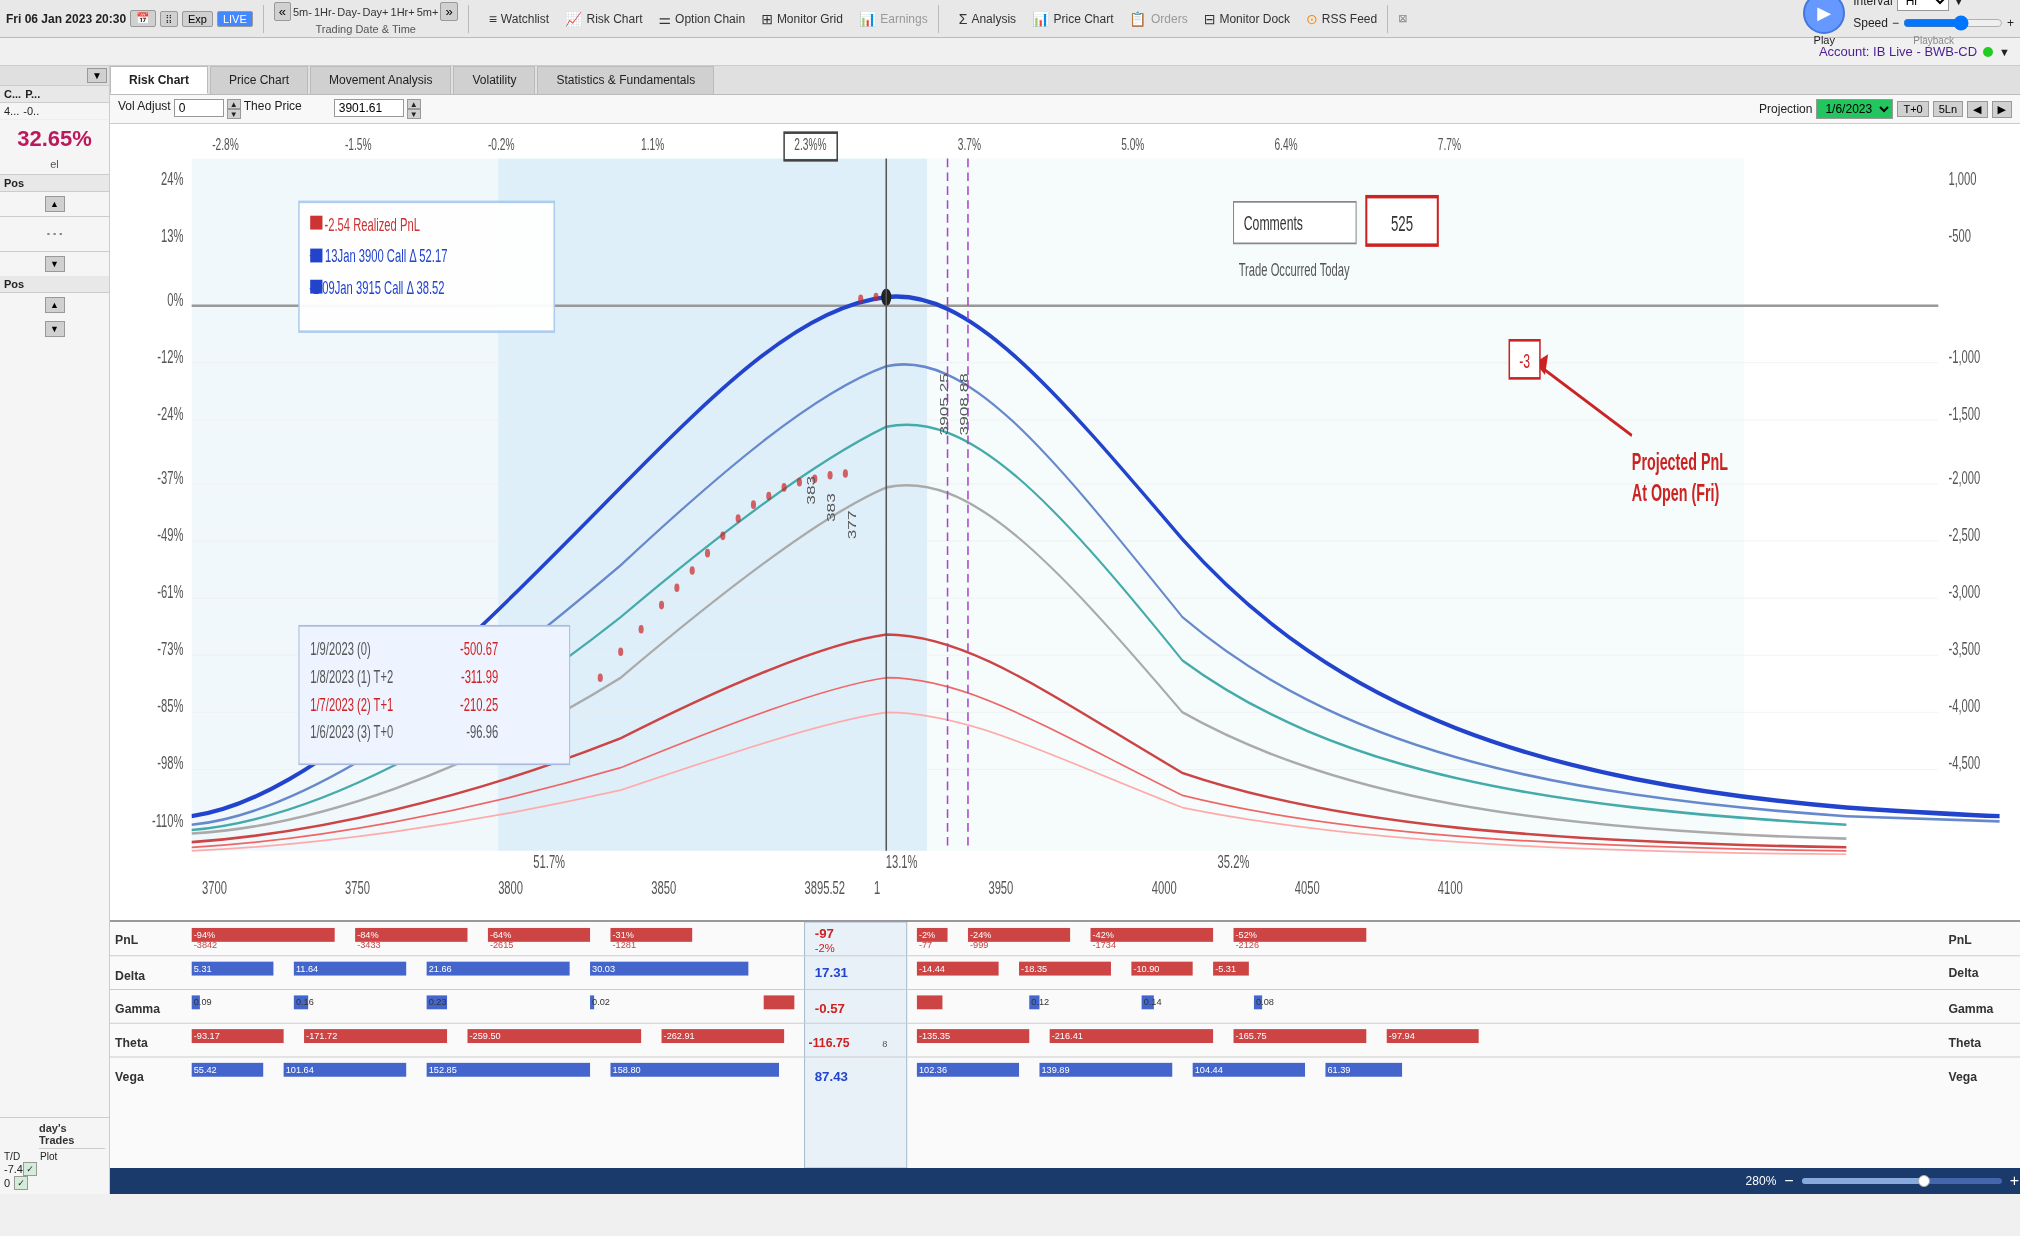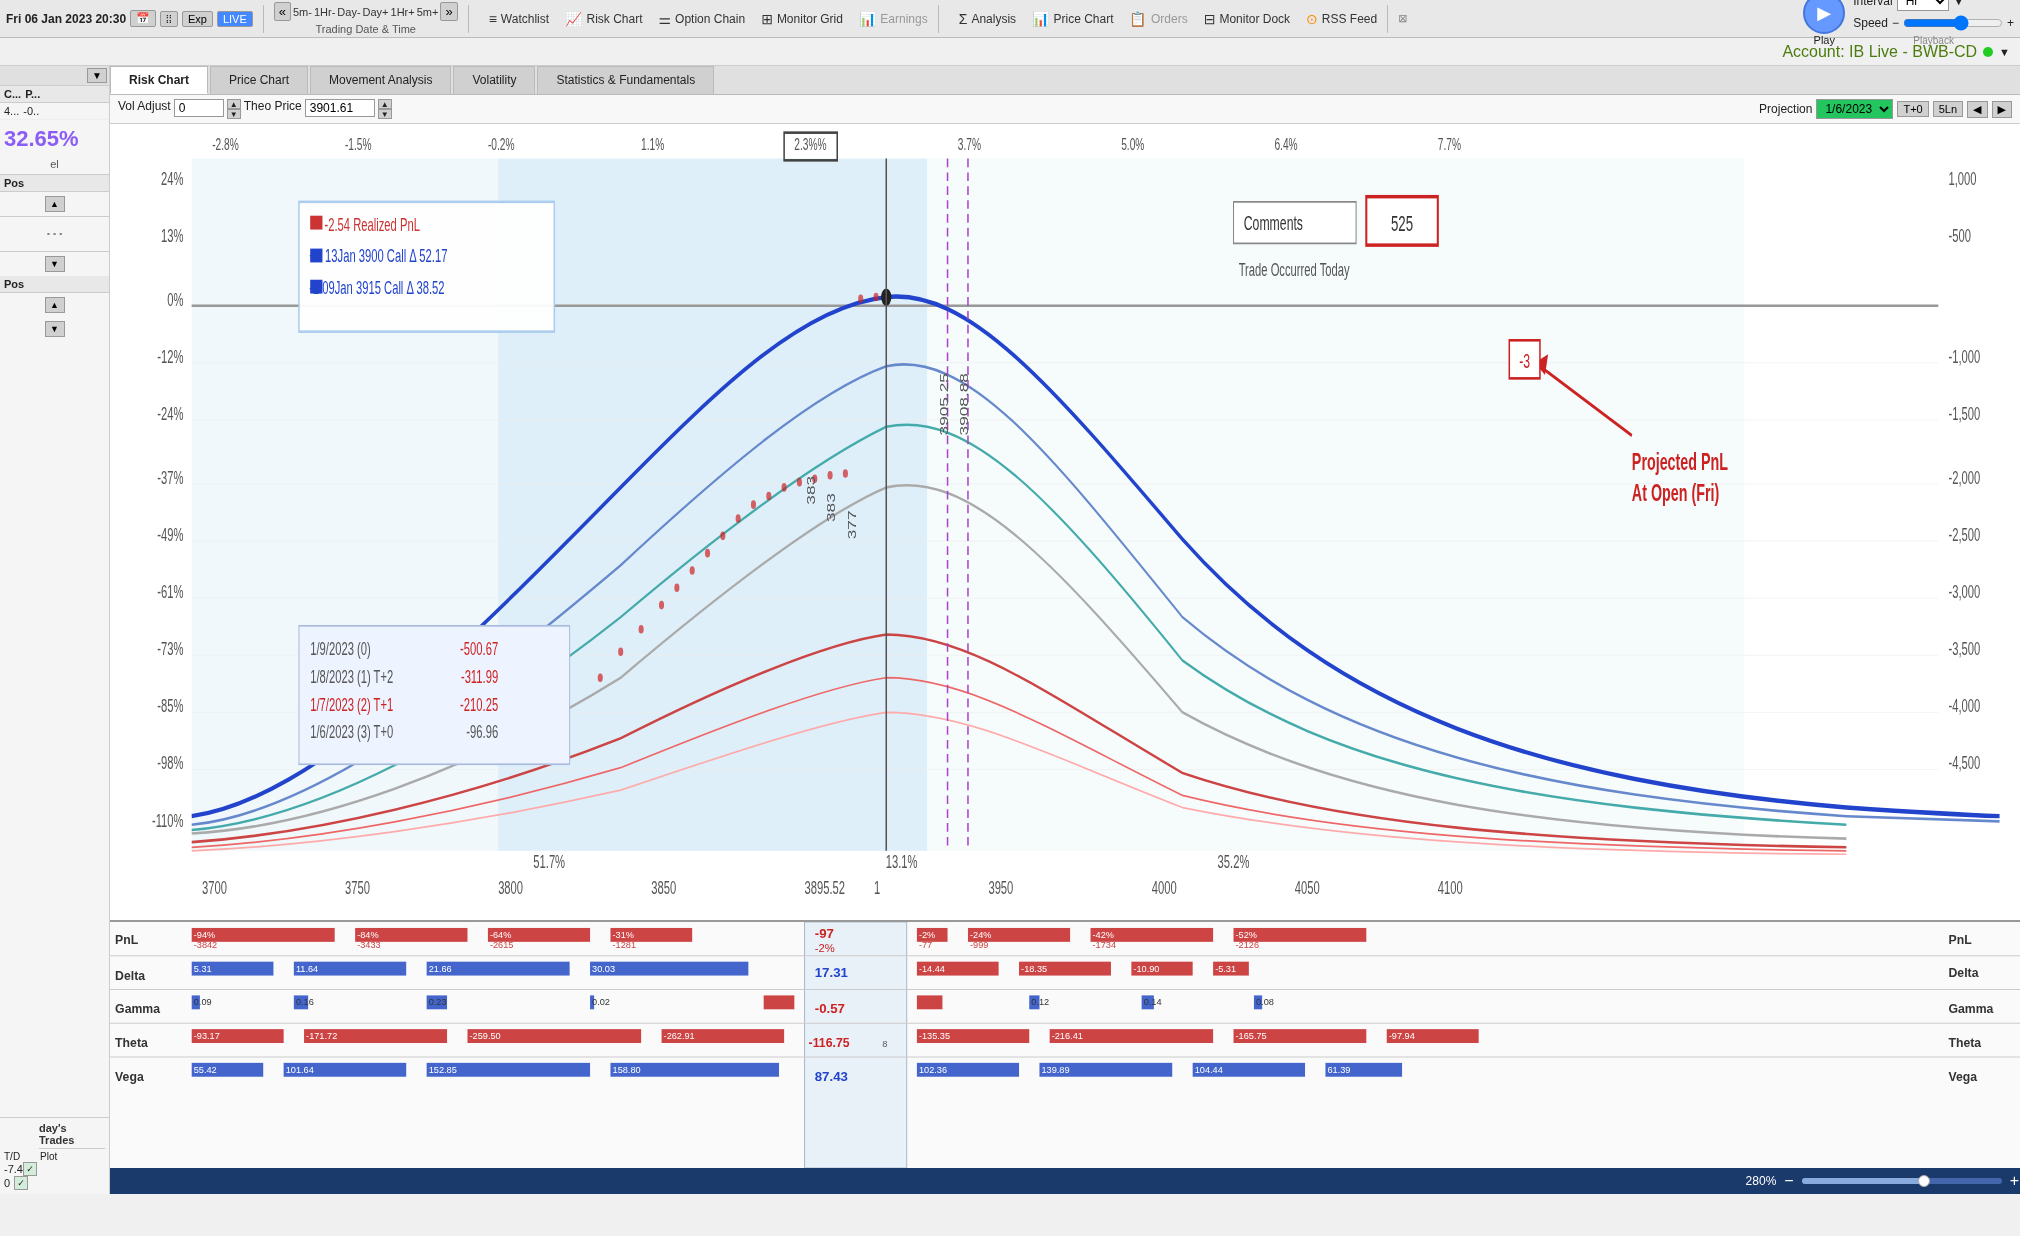--- a/index.html
+++ b/index.html
@@ -148,40 +148,40 @@
         <span>−</span>
         <input type="range" class="speed-slider" min="0" max="100" value="60" style="">
         <span>+</span>
       </div>
       <div style="font-size:10px;color:#888;text-align:center;">Playback</div>
     </div>
   </div>
 </div>
 
 <div style="background:#f0f0f0;border-bottom:1px solid #ccc;padding:3px 10px;text-align:right;display:flex;justify-content:flex-end;align-items:center;gap:6px;height:28px;">
-  <span style="color:#4d7c0f;font-size:16px;">Account: IB Live - BWB-CD</span>
+  <span style="color:#4c1d95;font-size:13px;">Account: IB Live - BWB-CD</span>
   <div class="green-dot"></div>
   <span style="cursor:pointer;">▼</span>
 </div>
 
 <div class="main-area">
 
   <div class="left-sidebar">
     <div style="display:flex;justify-content:flex-end;padding:2px;background:#e0e0e0;border-bottom:1px solid #ccc;">
       <button style="background:#d0d0d0;border:1px solid #999;font-size:10px;cursor:pointer;padding:1px 4px;">▼</button>
     </div>
     <div style="display:flex;gap:4px;padding:2px 4px;background:#e8e8e8;border-bottom:1px solid #ccc;font-size:11px;font-weight:bold;">
       <span>C...</span>
       <span>P...</span>
     </div>
     <div style="display:flex;gap:4px;padding:2px 4px;border-bottom:1px solid #eee;font-size:11px;">
       <span>4...</span>
       <span>-0..</span>
     </div>
-    <div style="font-size:22px;font-weight:bold;color:#8b5cf6;padding:6px 4px;text-align:left;">32.65%</div>
+    <div style="font-size:22px;font-weight:bold;color:#be185d;padding:6px 4px;text-align:center;">32.65%</div>
     <div style="font-size:11px;color:#555;text-align:center;border-bottom:1px solid #ccc;padding-bottom:4px;">el</div>
     <div style="display:flex;gap:2px;padding:2px 4px;background:#e8e8e8;border-bottom:1px solid #ccc;font-size:11px;font-weight:bold;">
       <span>Pos</span>
     </div>
     <div style="display:flex;justify-content:center;padding:4px;border-bottom:1px solid #ccc;">
       <button style="background:#d0d0d0;border:1px solid #999;width:20px;height:16px;font-size:9px;cursor:pointer;">▲</button>
     </div>
     <div style="display:flex;align-items:center;justify-content:center;padding:8px 0;border-bottom:1px solid #ccc;">
       <span style="writing-mode:vertical-rl;font-size:18px;color:#888;cursor:pointer;">⋮</span>
     </div>
@@ -225,21 +225,21 @@
     </div>
 
     <div class="controls-bar">
       <span>Vol Adjust</span>
       <input class="control-input" type="text" value="0" style="">
       <div style="display:flex;flex-direction:column;">
         <div class="spin-btn">▲</div>
         <div class="spin-btn">▼</div>
       </div>
       <span>Theo Price</span>
-      <input class="control-input" type="text" value="3901.61" style="width: 70px;">
+      <input class="control-input" type="text" value="3901.61" style="width: 70px; margin-left: 29px;">
       <div style="display:flex;flex-direction:column;">
         <div class="spin-btn">▲</div>
         <div class="spin-btn">▼</div>
       </div>
 
       <div class="projection-section">
         <span>Projection</span>
         <select class="proj-select">
           <option>1/6/2023</option>
         </select>

